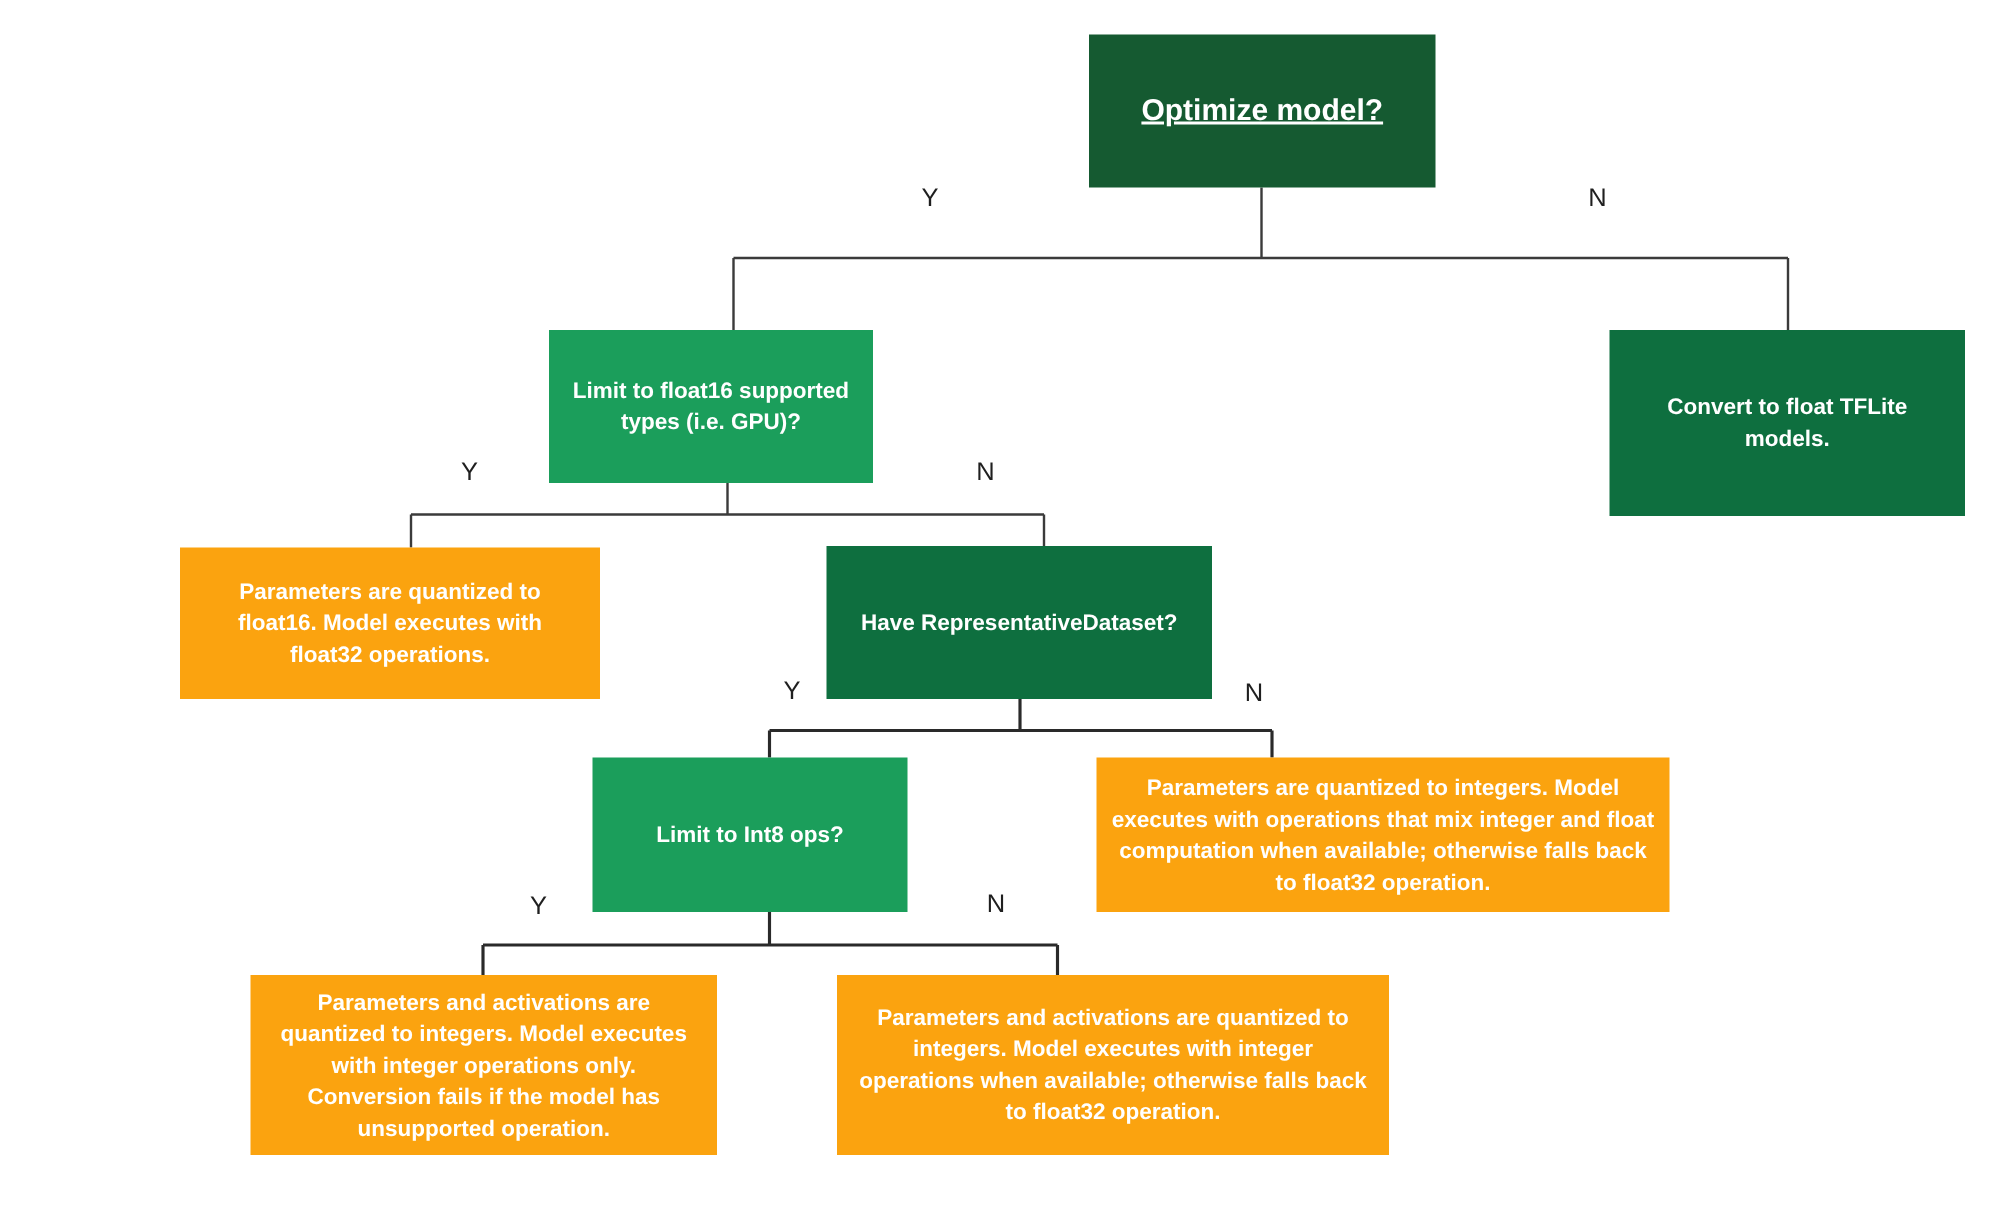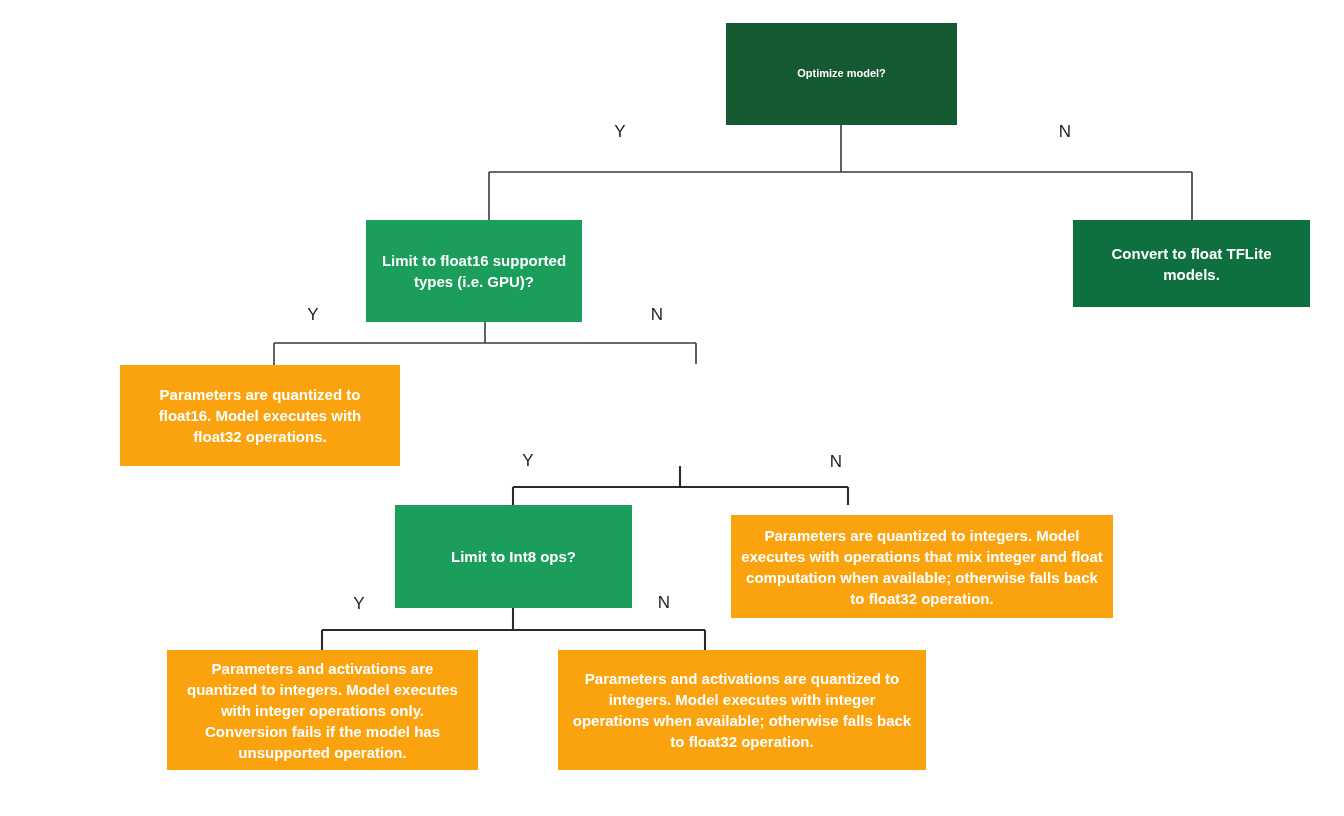--- a/index.html
+++ b/index.html
@@ -27,21 +27,21 @@
     align-items: center;
     justify-content: center;
     text-align: center;
     color: var(--node-text, #ffffff);
     font-weight: bold;
     font-size: 15px;
     line-height: 1.4;
     box-sizing: border-box;
     padding: 6px 14px;
   }
-  .node.root        { background: var(--darker-green, #155a31); font-size: 11px; }
+  .node.root        { background: var(--darker-green, #155a31); font-size: 20px; text-decoration: underline; }
   .node.dark-green  { background: var(--dark-green, #0e6f3f); }
   .node.med-green   { background: var(--medium-green, #1b9e5b); }
   .node.orange      { background: var(--orange, #fba30f); }
   .edge-label {
     position: absolute;
     transform: translate(-50%, -50%);
     font-size: 17px;
     color: var(--label-text, #1f1f1f);
     font-weight: normal;
   }
@@ -55,28 +55,29 @@
     <path d="M841,125 L841,172 M489,172 L1192,172 M489,172 L489,220 M1192,172 L1192,220" fill="none" stroke="#3b3b3b" stroke-width="1.6"></path>
     <path d="M485,322 L485,343 M274,343 L696,343 M274,343 L274,365 M696,343 L696,364" fill="none" stroke="#3b3b3b" stroke-width="1.6"></path>
     <path d="M680,466 L680,487 M513,487 L848,487 M513,487 L513,505 M848,487 L848,505" fill="none" stroke="#2a2a2a" stroke-width="2.1"></path>
     <path d="M513,608 L513,630 M322,630 L705,630 M322,630 L322,650 M705,630 L705,650" fill="none" stroke="#2a2a2a" stroke-width="2.1"></path>
   </svg>
 
   <div class="node root" style="left:726px; top:23px; width:231px; height:102px;">Optimize model?</div>
 
   <div class="node med-green" style="left:366px; top:220px; width:216px; height:102px;">Limit to float16 supported types (i.e. GPU)?</div>
 
-  <div class="node dark-green" style="left:1073px; top:220px; width:237px; height:87px;">Convert to float TFLite models.</div>
+  <div class="node dark-green" style="left:1073px; top:220px; width:237px; height:124px;">Convert to float TFLite models.</div>
 
   <div class="node orange" style="left:120px; top:365px; width:280px; height:101px;">Parameters are quantized to float16. Model executes with float32 operations.</div>
 
+  <div class="node dark-green" style="left:551px; top:364px; width:257px; height:102px;">Have RepresentativeDataset?</div>
 
-  <div class="node med-green" style="left:395px; top:505px; width:237px; height:103px;">Limit to Int8 ops?</div>
+  <div class="node med-green" style="left:395px; top:505px; width:210px; height:103px;">Limit to Int8 ops?</div>
 
-  <div class="node orange" style="left:731px; top:505px; width:382px; height:103px; padding:6px 10px;margin-top:10px;">Parameters are quantized to integers. Model executes with operations that mix integer and float computation when available; otherwise falls back to float32 operation.</div>
+  <div class="node orange" style="left:731px; top:505px; width:382px; height:103px; padding:6px 10px;">Parameters are quantized to integers. Model executes with operations that mix integer and float computation when available; otherwise falls back to float32 operation.</div>
 
   <div class="node orange" style="left:167px; top:650px; width:311px; height:120px;">Parameters and activations are quantized to integers. Model executes with integer operations only. Conversion fails if the model has unsupported operation.</div>
 
   <div class="node orange" style="left:558px; top:650px; width:368px; height:120px;">Parameters and activations are quantized to integers. Model executes with integer operations when available; otherwise falls back to float32 operation.</div>
 
   <span class="edge-label" style="left:620px; top:132px;">Y</span>
   <span class="edge-label" style="left:1065px; top:132px;">N</span>
 
   <span class="edge-label" style="left:313px; top:315px;">Y</span>
   <span class="edge-label" style="left:657px; top:315px;">N</span>

